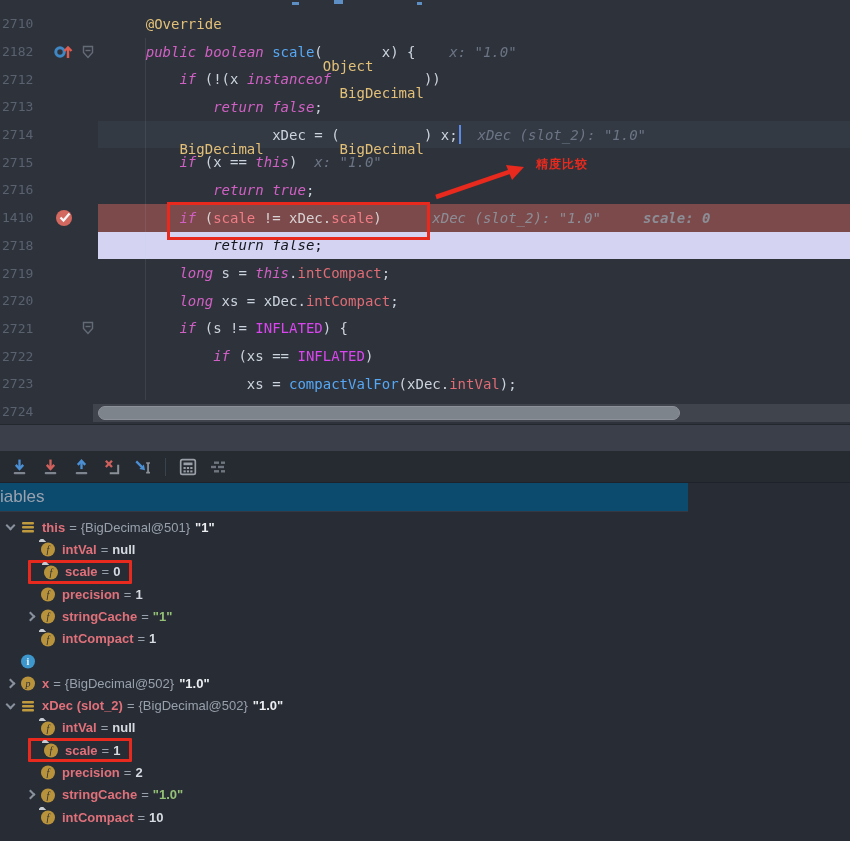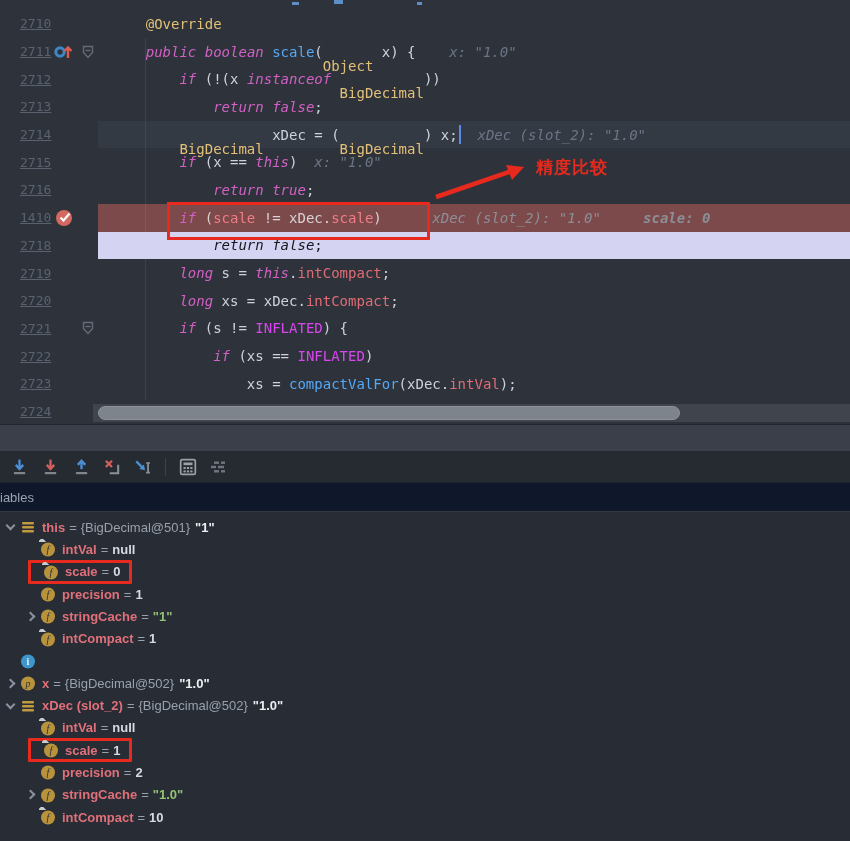--- a/index.html
+++ b/index.html
@@ -5,22 +5,22 @@
   * { margin:0; padding:0; box-sizing:border-box; }
   html,body { width:850px; height:841px; overflow:hidden; background:#282c34;
               font-family:"Liberation Sans", sans-serif; }
 
   
   #editor { position:relative; width:850px; height:424px; background:#2e333b; overflow:hidden; }
   .crow { display:flex; height:27.7px; align-items:center; position:relative; }
   .crow-partial { height:10px; position:relative; }
   .pmark { position:absolute; background:#5d8fc4; }
   .gutter { width:98px; height:100%; display:flex; flex-shrink:0; align-items:center; background:#2e333b; }
-  .lnum { width:46px; padding-left:20px; font-family:"DejaVu Sans Mono", monospace;
-          font-size:13px; color:#5a6270;text-decoration:underline; }
+  .lnum { width:46px; padding-left:2px; font-family:"DejaVu Sans Mono", monospace;
+          font-size:13px; color:#5a6270; }
   .gicon { width:36px; height:100%; display:flex; align-items:center; justify-content:center; }
   .gfold { width:16px; height:100%; display:flex; align-items:center; }
   .codearea { flex:1; height:100%; display:flex; align-items:center; padding-left:14px;
               font-family:"DejaVu Sans Mono", monospace; font-size:14px; font-weight:500;
               white-space:pre; color:#ccd3dd; }
   .bg-caret .codearea { background:#343a44; }
   .bg-bp .codearea    { background:#7d4a4c; }
   .bg-exec .codearea  { background:#d4d4f2; }
   .tok.kw    { color:#d160c4; font-style:italic; }
   .tok.fn    { color:#56a8f5; }
@@ -37,37 +37,37 @@
   .cursor { display:inline-block; width:2px; height:19px; background:#5b8ae8;
             vertical-align:middle; margin-left:1px; }
   #indent-guide { position:absolute; left:145px; top:38px; width:1px; height:362px;
                   background:rgba(190,200,215,0.10); pointer-events:none; }
 
   
   #code-redbox { position:absolute; left:167px; top:202px; width:263px; height:38px;
                  border:3px solid #e8291d; pointer-events:none; }
   #red-arrow { position:absolute; left:428px; top:158px; pointer-events:none; }
   #cn-label { position:absolute; left:536px; top:156px; color:#e8291d; font-weight:bold;
-              font-size:17px; letter-spacing:1px; }
+              font-size:12px; letter-spacing:1px; }
   #hscroll-track { position:absolute; left:93px; top:404px; width:757px; height:18px;
                    background:#3f444d; }
   #hscroll-thumb { position:absolute; left:5px; top:2px; width:582px; height:14px;
                    border-radius:7px; background:#7e848b; border:1px solid #8d9299; }
 
   
   #band { width:850px; height:27px; background:#3a3f4a; border-top:1px solid #23272e; }
 
   
   #toolbar { width:850px; height:32px; background:#262a31; display:flex; align-items:center;
              padding-left:10px; gap:13px; border-bottom:1px solid #1e222a; }
   .tbicon { width:18px; height:18px; display:flex; align-items:center; justify-content:center; }
   .tbsep { width:1px; height:18px; background:#3c424b; }
 
   
-  #paneltitle { width:850px; height:29px; background:#0f172a; color:#9aa2af; font-size:13px;
+  #paneltitle { width:688px; height:29px; background:#0c4a6e; color:#9aa2af; font-size:17px;
                 display:flex; align-items:center; border-bottom:1px solid #333842; }
 
   
   #tree { width:850px; height:329px; background:#282d35; padding-top:4px; font-size:13px; }
   .vrow { height:22.3px; display:flex; align-items:center; }
   .vrow.d1 { padding-left:20px; }
   .chevcell { width:20px; display:flex; align-items:center; justify-content:center; flex-shrink:0; }
   .chev { width:7px; height:7px; border-right:2px solid #8a919e; border-bottom:2px solid #8a919e; }
   .chev.right { transform:rotate(-45deg); }
   .chev.down  { transform:rotate(45deg); margin-top:-3px; }
@@ -95,21 +95,21 @@
       <div class="crow">
         <div class="gutter">
           <span class="lnum">2710</span>
           <span class="gicon"></span>
           <span class="gfold"></span>
         </div>
         <div class="codearea"><span class="tok p">    </span><span class="tok ann">@Override</span></div>
       </div>
       <div class="crow">
         <div class="gutter">
-          <span class="lnum">2711</span>
+          <span class="lnum">2182</span>
           <span class="gicon">
             <svg width="22" height="18" viewBox="0 0 22 18">
               <circle cx="7" cy="9" r="4.2" fill="none" stroke="#3f88c5" stroke-width="3"></circle>
               <line x1="15" y1="15" x2="15" y2="5" stroke="#dd5c50" stroke-width="2.4"></line>
               <path d="M11.5 8 15 4.5 18.5 8" fill="none" stroke="#dd5c50" stroke-width="2.4"></path>
             </svg>
           </span>
           <span class="gfold">
             <svg width="12" height="14" viewBox="0 0 12 14">
               <path d="M1.5 1.5h9v6l-4.5 5-4.5-5z" fill="none" stroke="#646b76" stroke-width="1.4"></path>

